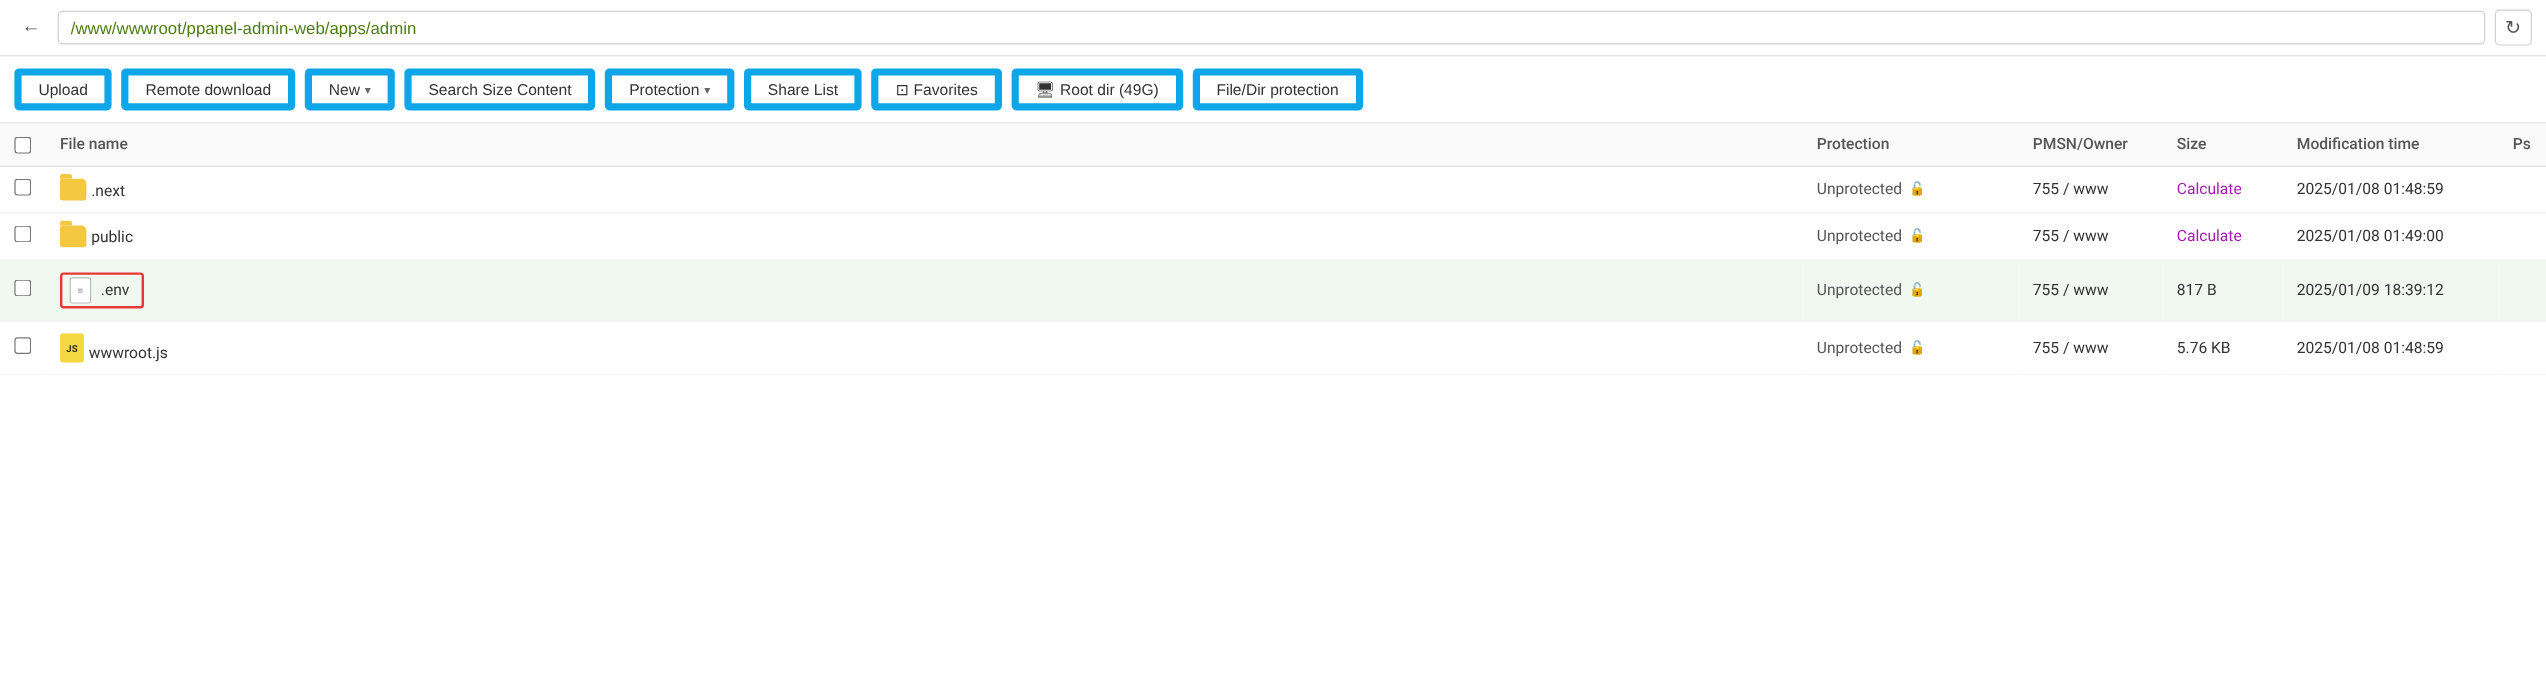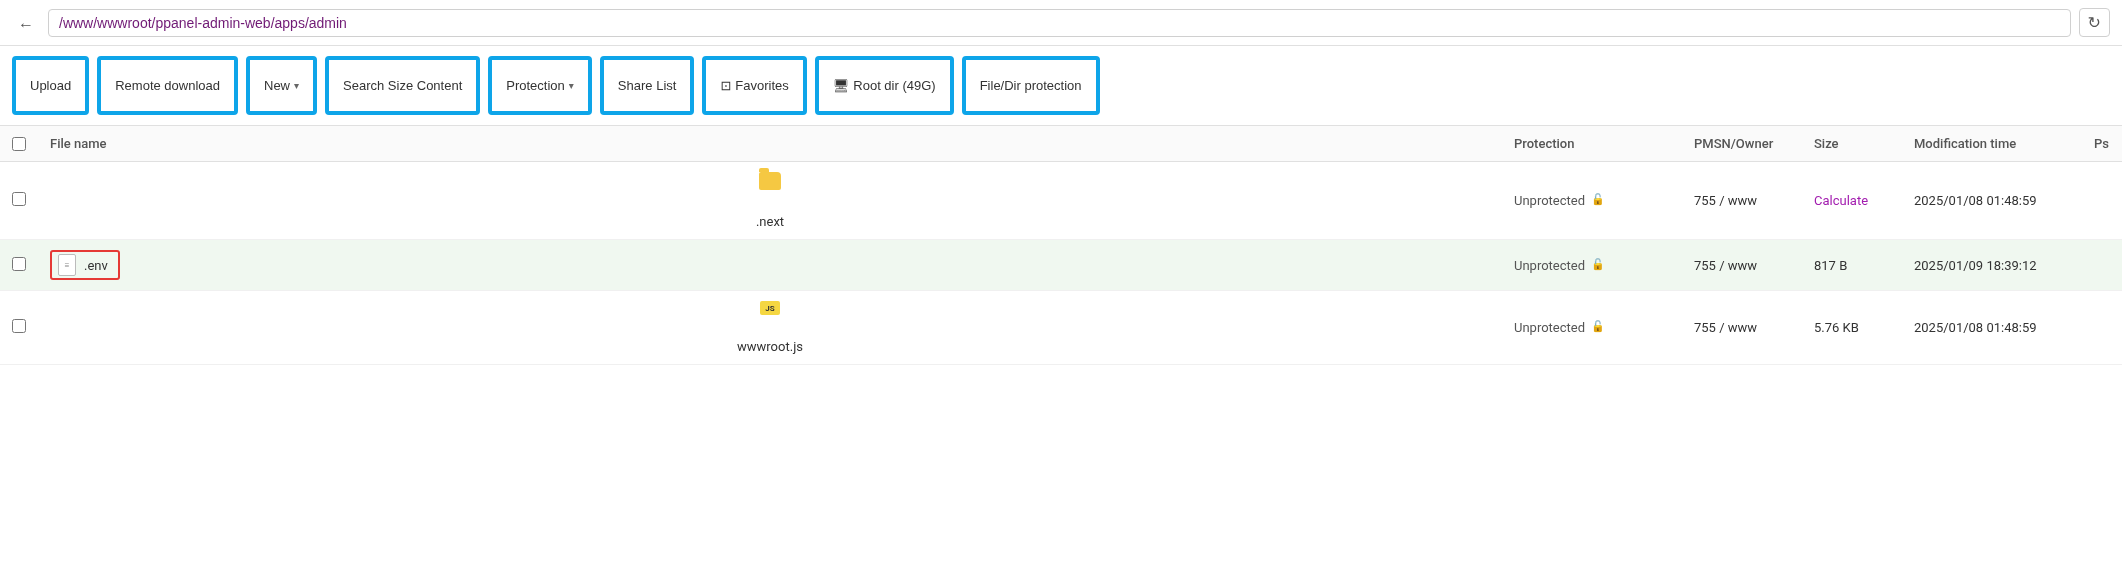--- a/index.html
+++ b/index.html
@@ -28,43 +28,43 @@
       border: none;
       background: none;
       border-radius: 3px;
     }
     .path-input {
       flex: 1;
       padding: 5px 10px;
       border: 1px solid #d0d0d0;
       border-radius: 4px;
       font-size: 14px;
-      color: #701a75;
+      color: #4d7c0f;
       outline: none;
     }
     .refresh-btn {
       cursor: pointer;
       color: #555;
       font-size: 16px;
       padding: 4px 8px;
       border: 1px solid #d0d0d0;
       background: #fff;
       border-radius: 4px;
     }
     .toolbar {
       display: flex;
       align-items: center;
       padding: 10px 12px;
       gap: 8px;
       border-bottom: 1px solid #e0e0e0;
       flex-wrap: wrap;
     }
     .toolbar-btn {
-      padding: 18px 14px;
-      border: 4px solid #0ea5e9;
+      padding: 4px 14px;
+      border: 6px solid #0ea5e9;
       border-radius: 4px;
       background: #fff;
       cursor: pointer;
       font-size: 13px;
       color: #333;
       display: flex;
       align-items: center;
       gap: 4px;
       white-space: nowrap;
     }
@@ -107,23 +107,22 @@
       width: 100px;
     }
     .modtime-col {
       width: 180px;
     }
     .ps-col {
       width: 40px;
     }
     .file-name-cell {
       display: flex;
-      align-items: center;
-      gap: 24px;
-      flex-direction: column;
+      align-items: flex-end;
+      gap: 4px;
     }
     .folder-icon {
       width: 22px;
       height: 18px;
       background: #f5c842;
       border-radius: 2px 4px 2px 2px;
       position: relative;
     }
     .folder-icon::before {
       content: '';
@@ -244,20 +243,39 @@
           <div class="protection-cell">
             <span>Unprotected</span>
             <span class="lock-icon" style="font-size: 11px;">🔓</span>
           </div>
         </td>
         <td class="pmsn-col">755 / www</td>
         <td class="size-col"><a class="calculate-link" href="#">Calculate</a></td>
         <td class="modtime-col">2025/01/08 01:48:59</td>
         <td class="ps-col"></td>
       </tr>
+      <tr>
+        <td class="checkbox-col"><input type="checkbox" style=""></td>
+        <td class="file-name-col">
+          <div class="file-name-cell">
+            <span class="folder-icon"></span>
+            <span style="cursor: pointer;">public</span>
+          </div>
+        </td>
+        <td class="protection-col">
+          <div class="protection-cell">
+            <span>Unprotected</span>
+            <span class="lock-icon" style="font-size: 11px;">🔓</span>
+          </div>
+        </td>
+        <td class="pmsn-col">755 / www</td>
+        <td class="size-col"><a class="calculate-link" href="#">Calculate</a></td>
+        <td class="modtime-col">2025/01/08 01:49:00</td>
+        <td class="ps-col"></td>
+      </tr>
       <tr style="background: rgb(240, 248, 240);">
         <td class="checkbox-col"><input type="checkbox" style=""></td>
         <td class="file-name-col">
           <div style="display: flex; align-items: center; gap: 0px;">
             <div style="display: inline-flex; align-items: center; gap: 8px; border: 2px solid rgb(229, 57, 53); border-radius: 3px; padding: 2px 10px 2px 6px; cursor: pointer;">
               <span style="width: 18px; height: 22px; background: rgb(255, 255, 255); border: 1.5px solid rgb(187, 187, 187); border-radius: 2px; display: inline-flex; align-items: center; justify-content: center; font-size: 8px; color: rgb(136, 136, 136); flex-shrink: 0;">≡</span>
               <span>.env</span>
             </div>
           </div>
         </td>
@@ -269,21 +287,21 @@
         </td>
         <td class="pmsn-col">755 / www</td>
         <td class="size-col">817 B</td>
         <td class="modtime-col">2025/01/09 18:39:12</td>
         <td class="ps-col"></td>
       </tr>
       <tr>
         <td class="checkbox-col"><input type="checkbox" style=""></td>
         <td class="file-name-col">
           <div class="file-name-cell">
-            <span style="display: inline-flex; align-items: center; justify-content: center; width: 20px; height: 14px; background: rgb(245, 215, 66); border-radius: 2px; font-size: 8px; font-weight: bold; color: rgb(51, 51, 51);">JS</span>
+            <span style="display: inline-flex; align-items: center; justify-content: center; width: 20px; height: 24px; background: rgb(245, 215, 66); border-radius: 2px; font-size: 8px; font-weight: bold; color: rgb(51, 51, 51);">JS</span>
             <span style="cursor: pointer;">wwwroot.js</span>
           </div>
         </td>
         <td class="protection-col">
           <div class="protection-cell">
             <span>Unprotected</span>
             <span class="lock-icon" style="font-size: 11px;">🔓</span>
           </div>
         </td>
         <td class="pmsn-col">755 / www</td>

